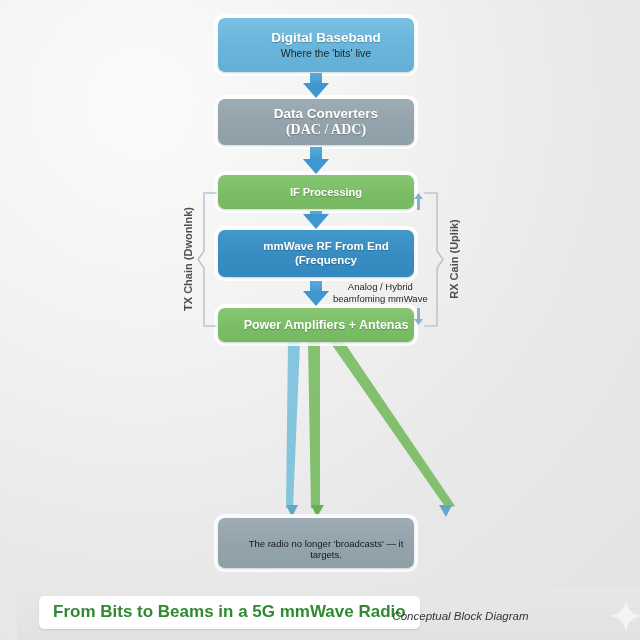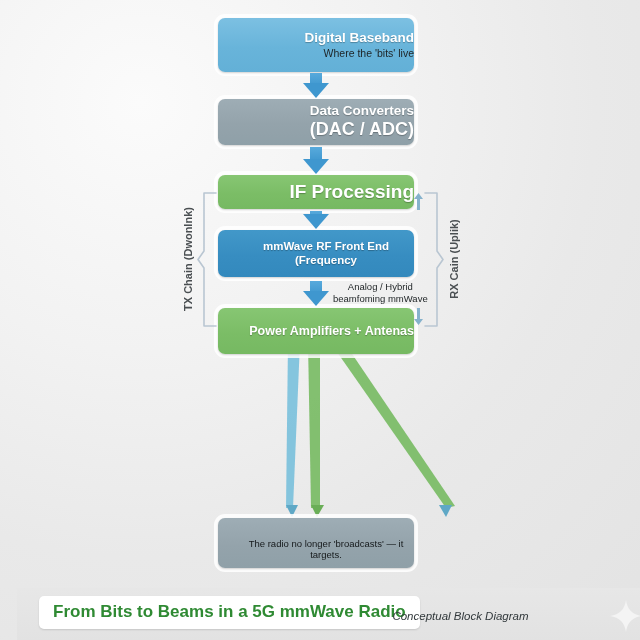--- a/index.html
+++ b/index.html
@@ -13,21 +13,21 @@
     position:relative;width:640px;height:640px;
     background:
       radial-gradient(circle at 22% 16%, #fbfbfb 0%, #f2f2f2 34%, #e9e9e9 62%, #e3e3e3 100%);
   }
   
   .node{
     position:absolute;
     border-radius:7px;
     box-sizing:border-box;
     display:flex;flex-direction:column;
-    align-items:flex-end;justify-content:center;
+    align-items:center;justify-content:center;
     text-align:center;
     box-shadow:0 1px 2px rgba(0,0,0,.18), 0 0 0 4px rgba(255,255,255,.85);
     overflow:hidden;
     padding-left:20px;
   }
   .node .t1{
     font-weight:bold;color:#ffffff;
     text-shadow:0 1px 1px rgba(0,0,0,.28);
     line-height:1.18;
   }
@@ -112,32 +112,32 @@
     <polygon points="439,505 452,505 446,517" fill="#5fa8c6"></polygon>
   </svg>
 
   <div class="node n-blue-lt" style="left:218px;top:18px;width:196px;height:54px;">
     <div class="t1" style="font-size:13.5px;">Digital Baseband</div>
     <div class="t2" style="font-size:10.5px;margin-top:1px;">Where the 'bits' live</div>
   </div>
 
   <div class="node n-gray" style="left:218px;top:99px;width:196px;height:46px;">
     <div class="t1" style="font-size:13.5px;">Data Converters</div>
-    <div class="t1" style="font-size:18px;">(DAC / ADC)</div>
+    <div class="t1" style="font-size:14px;font-family:Liberation Serif, serif;">(DAC / ADC)</div>
   </div>
 
   <div class="node n-green" style="left:218px;top:175px;width:196px;height:34px;">
-    <div class="t1" style="font-size:19px;">IF Processing</div>
+    <div class="t1" style="font-size:11px;">IF Processing</div>
   </div>
 
   <div class="node n-blue" style="left:218px;top:230px;width:196px;height:47px;">
-    <div class="t1" style="font-size:11.5px;">mmWave RF Front End (Frequency</div>
-  </div>
-
-  <div class="node n-green" style="left:218px;top:308px;width:196px;height:46px;">
+    <div class="t1" style="font-size:11.5px;">mmWave RF From End (Frequency</div>
+  </div>
+
+  <div class="node n-green" style="left:218px;top:308px;width:196px;height:34px;">
     <div class="t1" style="font-size:12.5px;">Power Amplifiers + Antenas</div>
   </div>
 
   <div class="node n-gray" style="left:218px;top:518px;width:196px;height:50px;">
     <div class="t2" style="font-size:9.5px;margin-top:12px;color:#15191b;">The radio no longer 'broadcasts' — it targets.</div>
   </div>
 
   <div class="barrow" style="left:302px;top:73px;width:28px;height:25px;">
     <div class="shaft"></div>
     <div class="head"></div>

